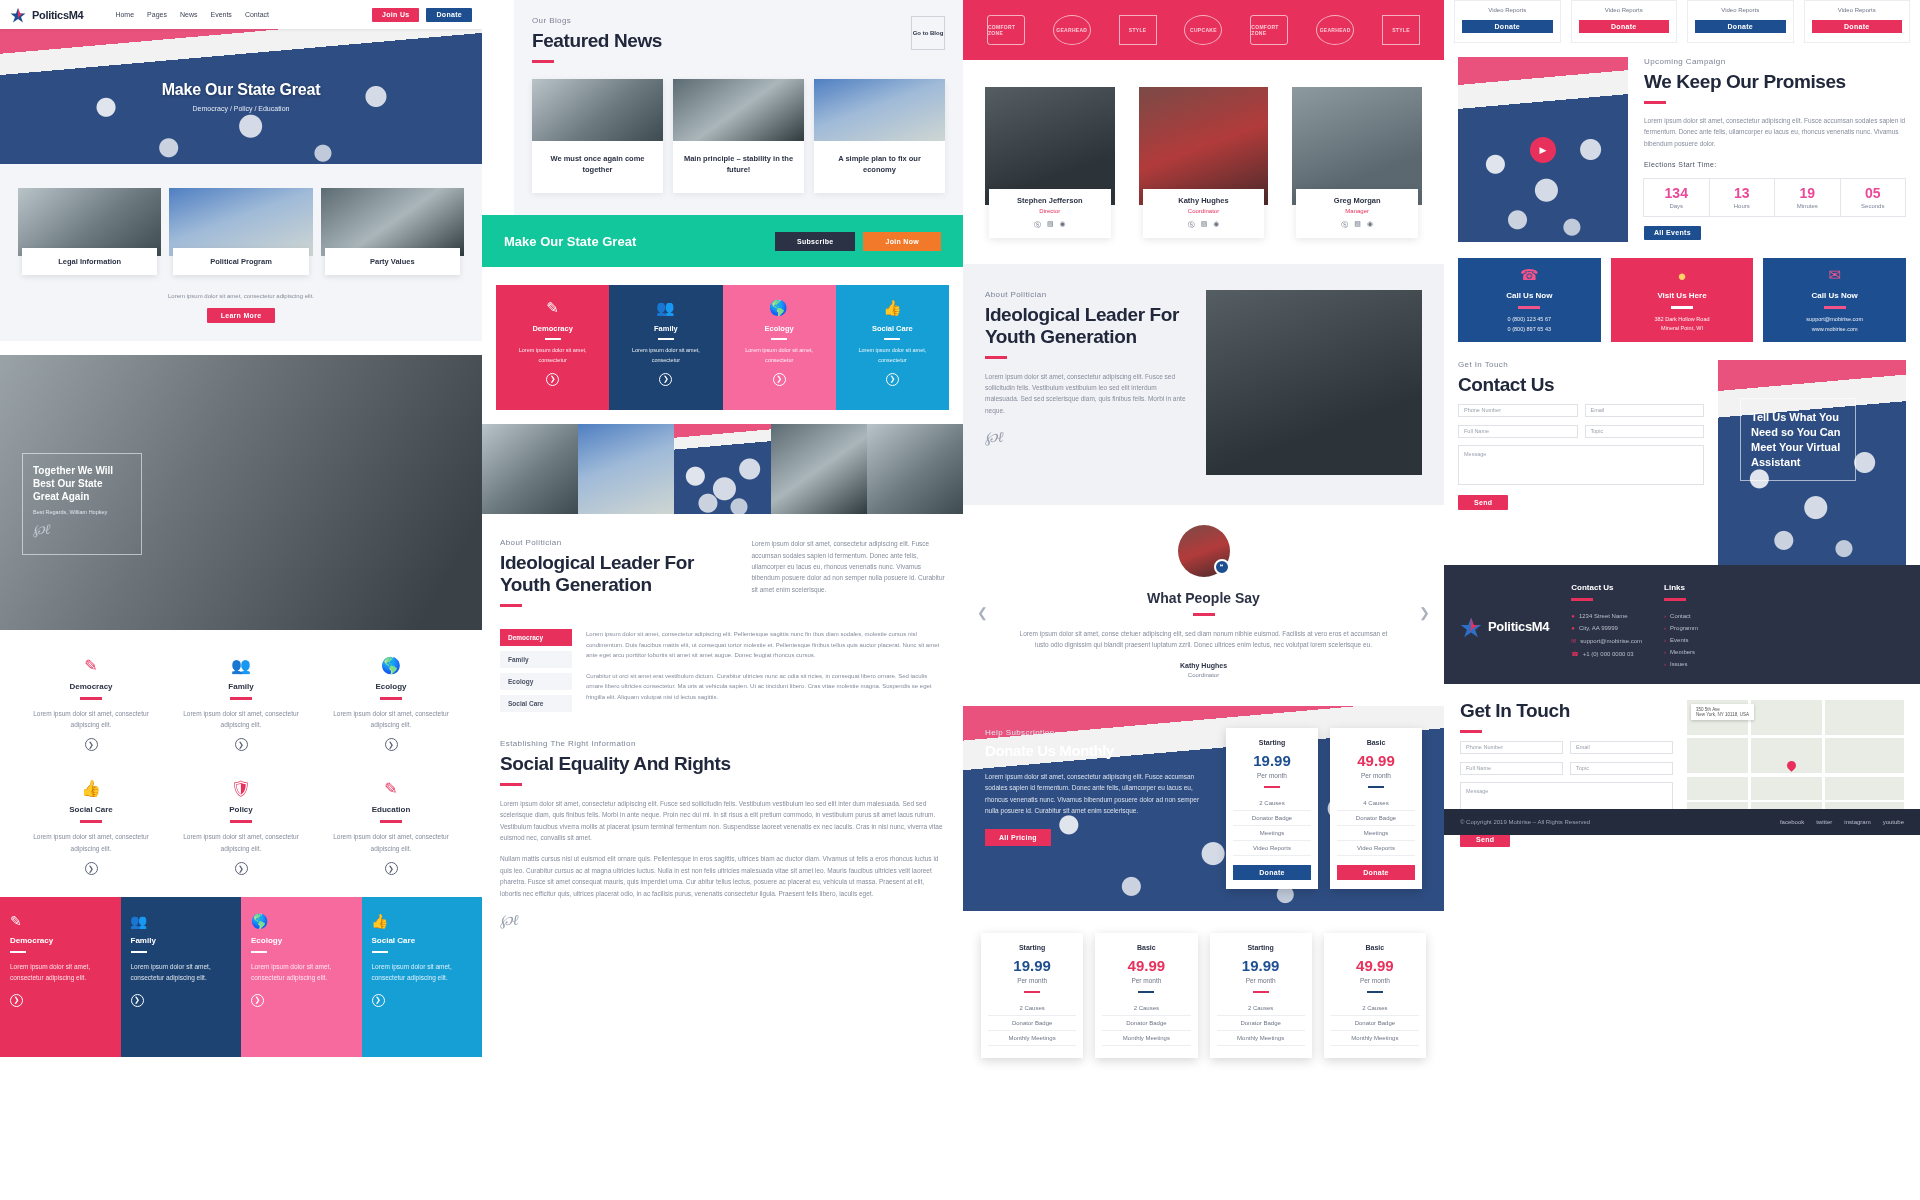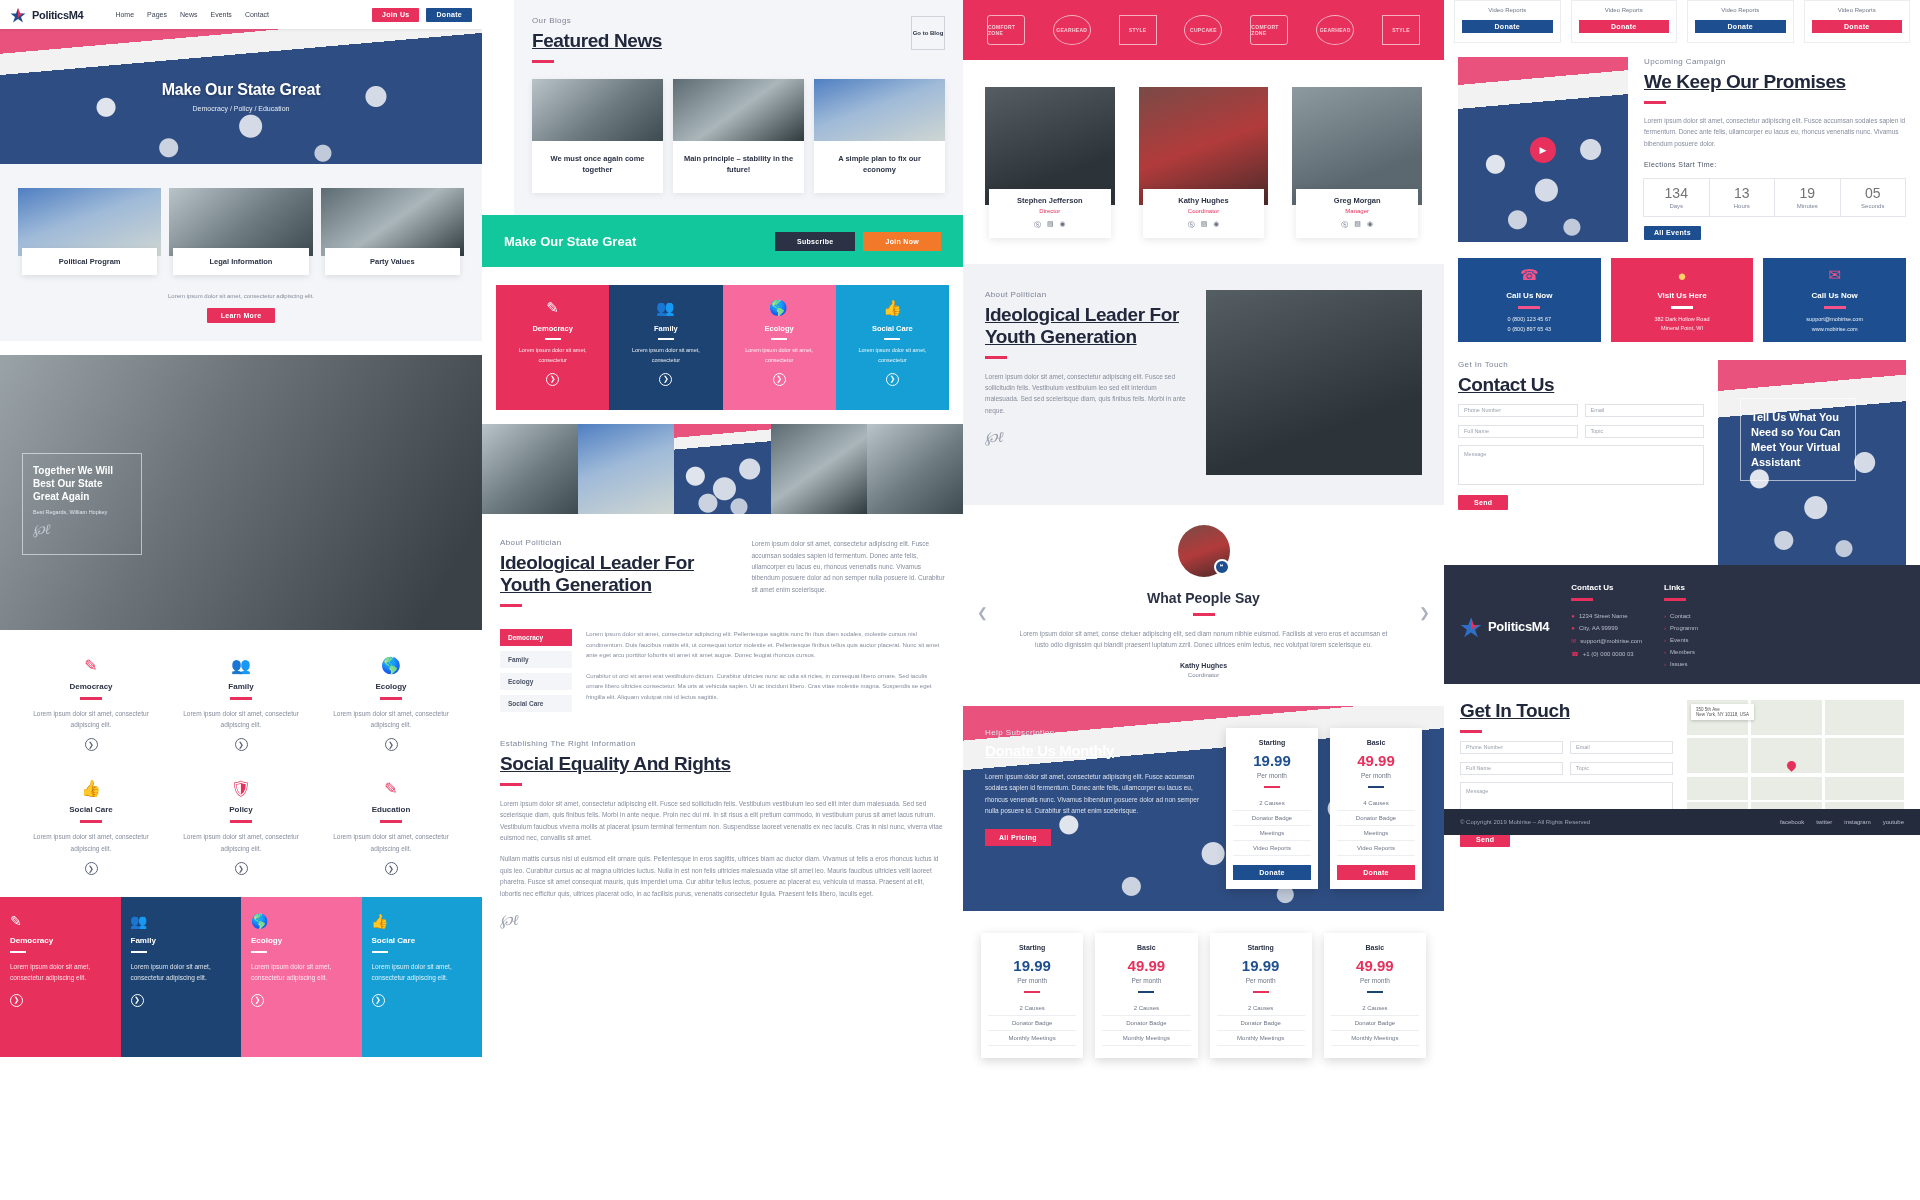--- a/index.html
+++ b/index.html
@@ -28,21 +28,21 @@
   }
   .photo-desk { background:linear-gradient(140deg,#b9c4c9,#6d7a80 55%,#3d4a50); }
   .photo-capitol { background:linear-gradient(160deg,#4f7fc2,#9fbad8 45%,#cfd6d2); }
   .photo-sign { background:linear-gradient(145deg,#5c6b72,#aab6ba 50%,#2f3a3e); }
   .photo-man { background:linear-gradient(160deg,#555e63,#2d3439 70%); }
   .photo-man2 { background:linear-gradient(160deg,#8d9aa0,#5b686f 70%); }
   .photo-woman { background:linear-gradient(160deg,#7a4a46,#b23b3b 50%,#4a2a2a); }
   .photo-hall { background:linear-gradient(120deg,#9aa3a8,#6c7479 40%,#3a4247 90%); }
 
   .sec-sub { font-size:8px; color:#7b8396; letter-spacing:.4px; margin-bottom:5px;}
-  .sec-title { font-size:19px; font-weight:bold; color:#21283c; line-height:1.15; letter-spacing:-.4px;text-decoration:underline;}
+  .sec-title { font-size:19px; font-weight:bold; color:#21283c; line-height:1.15; letter-spacing:-.4px;}
   .redline { width:22px; height:3px; background:#e8305c; margin-top:8px;}
   .lorem { font-size:6.5px; line-height:1.75; color:#858c9c; }
 
   .btn { display:inline-flex; align-items:center; justify-content:center;
          font-size:7px; font-weight:bold; color:#fff; letter-spacing:.3px; }
   .btn-red { background:#e8305c; }
   .btn-blue { background:#1d4e8f; }
   .btn-dark { background:#2b3245; }
   .btn-orange { background:#f2792a; }
   .circ-arrow { width:13px; height:13px; border-radius:50%; border:1px solid currentColor;
@@ -205,21 +205,21 @@
   .donor .btn { height:13px; width:100%; margin-top:7px; }
 
   .promises { display:flex; padding:14px 14px 0; gap:16px; }
   .promovid { width:170px; height:185px; position:relative; }
   .playbtn { position:absolute; left:50%; top:50%; transform:translate(-50%,-50%);
              width:26px; height:26px; border-radius:50%; background:#e8305c;
              display:flex; align-items:center; justify-content:center; color:#fff; font-size:9px;}
   .prom-right { flex:1; }
   .countdown { display:flex; margin-top:10px; }
   .cd { flex:1; border:1px solid #e4e6eb; padding:6px 0 7px; text-align:center; margin-left:-1px;}
-  .cd .n { font-size:14px; font-weight:normal; color:#737373; }
+  .cd .n { font-size:14px; font-weight:bold; color:#ec4899; }
   .cd .l { font-size:6px; color:#7b8396; margin-top:2px;}
   .allev { height:14px; padding:0 10px; margin-top:9px; border-radius:1px; }
 
   .ctacards { display:flex; gap:10px; padding:16px 14px 0; }
   .ctacard { flex:1; height:84px; display:flex; flex-direction:column;
              align-items:center; justify-content:center; color:#fff; text-align:center; }
   .ctacard .ic { font-size:15px; color:#f2548a; }
   .ctacard h4 { font-size:8px; font-weight:bold; margin-top:7px; }
   .ctacard .redline { background:#f2548a; margin:6px auto 6px; }
   .ctacard .info { font-size:5.5px; line-height:1.7; color:rgba(255,255,255,.92); }
@@ -291,26 +291,26 @@
   </div>
 
   <div class="hero flagbg">
     <h1>Make Our State Great</h1>
     <p>Democracy / Policy / Education</p>
   </div>
 
   <div style="background:#f4f5f8; padding-bottom:18px;">
     <div class="cards3">
       <div class="card3">
+        <div class="img photo-desk"></div>
+        <div class="cap">Legal Information</div>
+      </div>
+      <div class="card3">
         <div class="img photo-capitol"></div>
         <div class="cap">Political Program</div>
-      </div>
-      <div class="card3">
-        <div class="img photo-desk"></div>
-        <div class="cap">Legal Information</div>
       </div>
       <div class="card3">
         <div class="img photo-sign"></div>
         <div class="cap">Party Values</div>
       </div>
     </div>
     <div class="learnrow">
       <div class="lorem">Lorem ipsum dolor sit amet, consectetur adipiscing elit.</div>
       <div class="btn btn-red">Learn More</div>
     </div>

